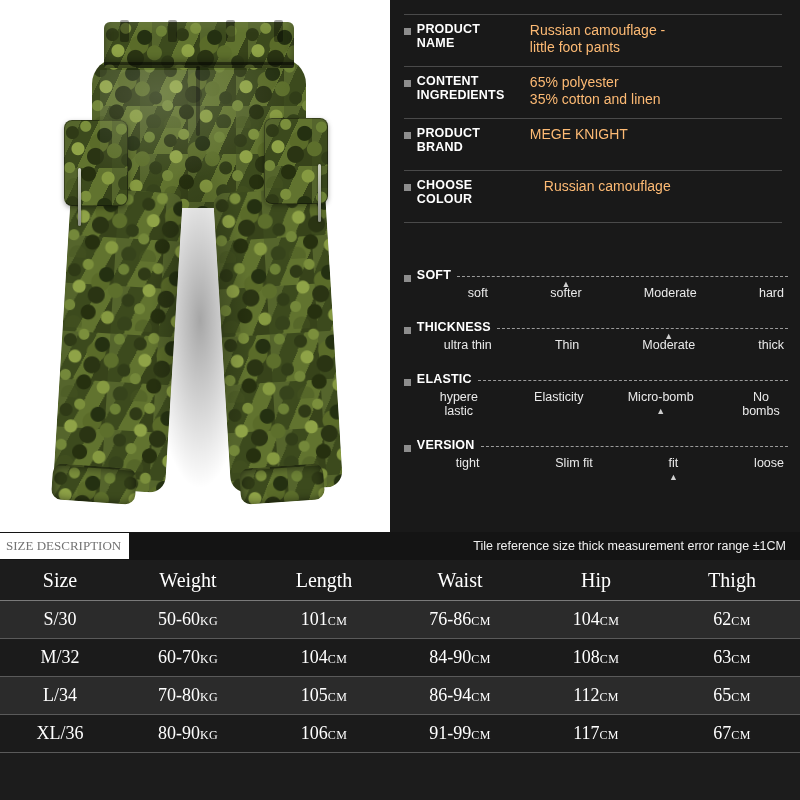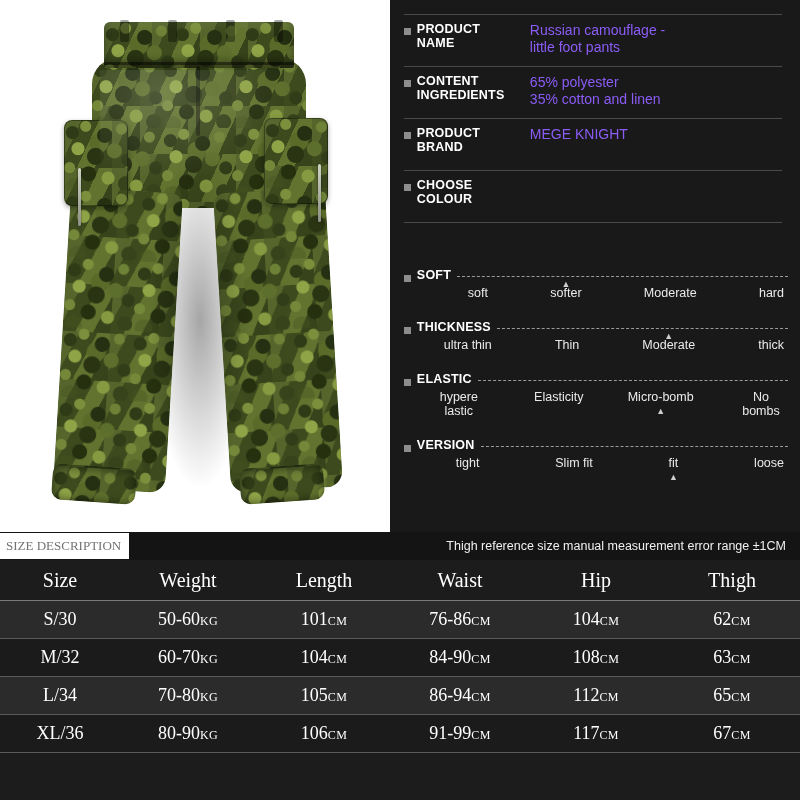--- a/index.html
+++ b/index.html
@@ -172,21 +172,21 @@
     font-size: 12.5px;
     font-weight: bold;
     line-height: 14px;
     letter-spacing: .2px;
   }
   .spec-value {
     flex: 1 1 auto;
     font-size: 14px;
     line-height: 17px;
     padding-left: 8px;
-    color: #8b5cf6;
+    color: #fdba74;
   }
   .spec-value .line2 { display: block; }
 
   .scales {
     position: absolute;
     left: 14px;
     top: 268px;
     right: 12px;
   }
   .scale-row {
@@ -355,20 +355,23 @@
             <span>MEGE  KNIGHT</span>
           </div>
         </div>
 
         <div class="spec-row">
           <span class="bullet"></span>
           <div class="spec-label">
             <span>CHOOSE</span><br>
             <span>COLOUR</span>
           </div>
+          <div class="spec-value" style="padding-left:22px">
+            <span>Russian camouflage</span>
+          </div>
         </div>
 
       </div>
 
       <div class="scales">
 
         <div class="scale-row">
           <div class="scale-head">
             <span class="bullet"></span>
             <span class="scale-name">SOFT</span>
@@ -435,21 +438,21 @@
             <span class="opt">loose</span>
           </div>
         </div>
 
       </div>
     </div>
   </div>
 
   <div class="size-strip">
     <span class="size-desc-label">SIZE DESCRIPTION</span>
-    <span class="tile-note">Thigh reference size manual measurement error range ±1CM</span>
+    <span class="tile-note">Tile reference size thick measurement error range ±1CM</span>
   </div>
 
   <table class="sizes">
     <thead>
       <tr>
         <th class="first">Size</th>
         <th>Weight</th>
         <th>Length</th>
         <th>Waist</th>
         <th>Hip</th>

